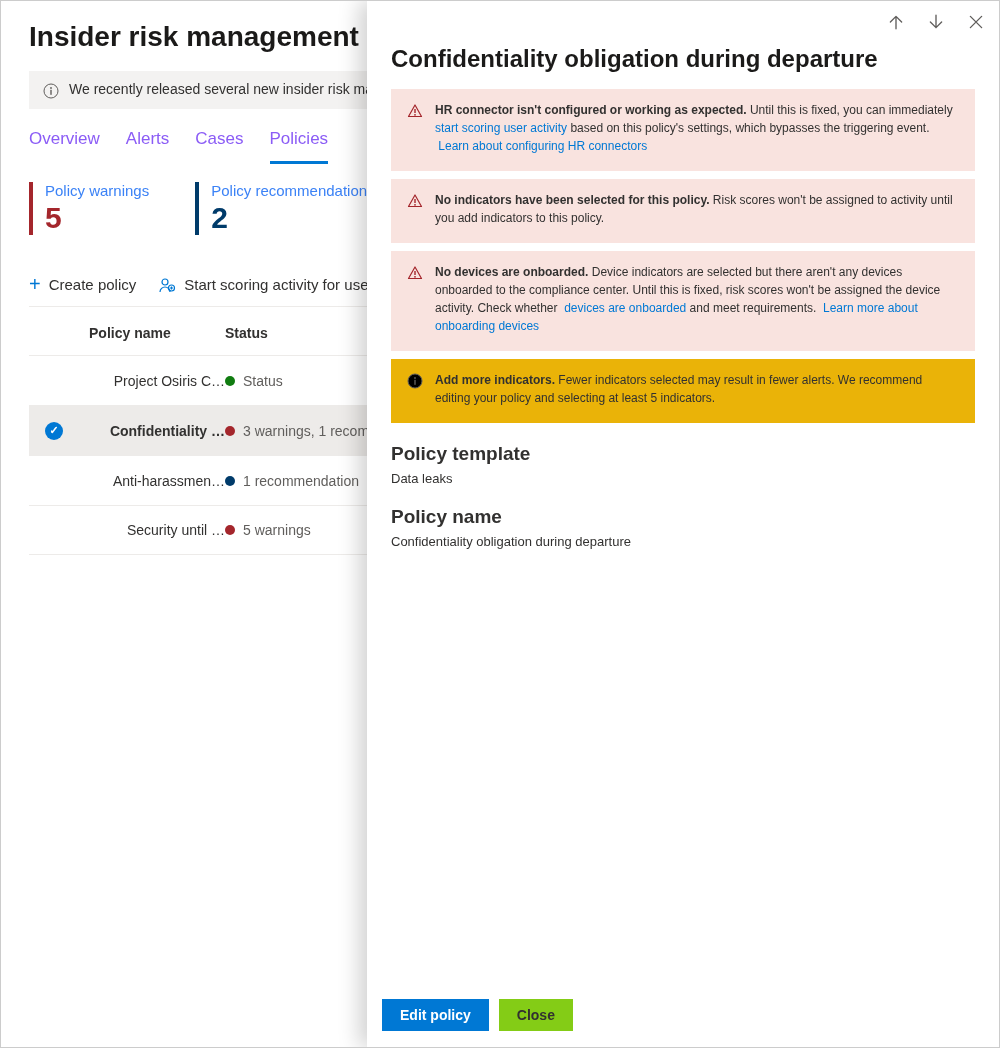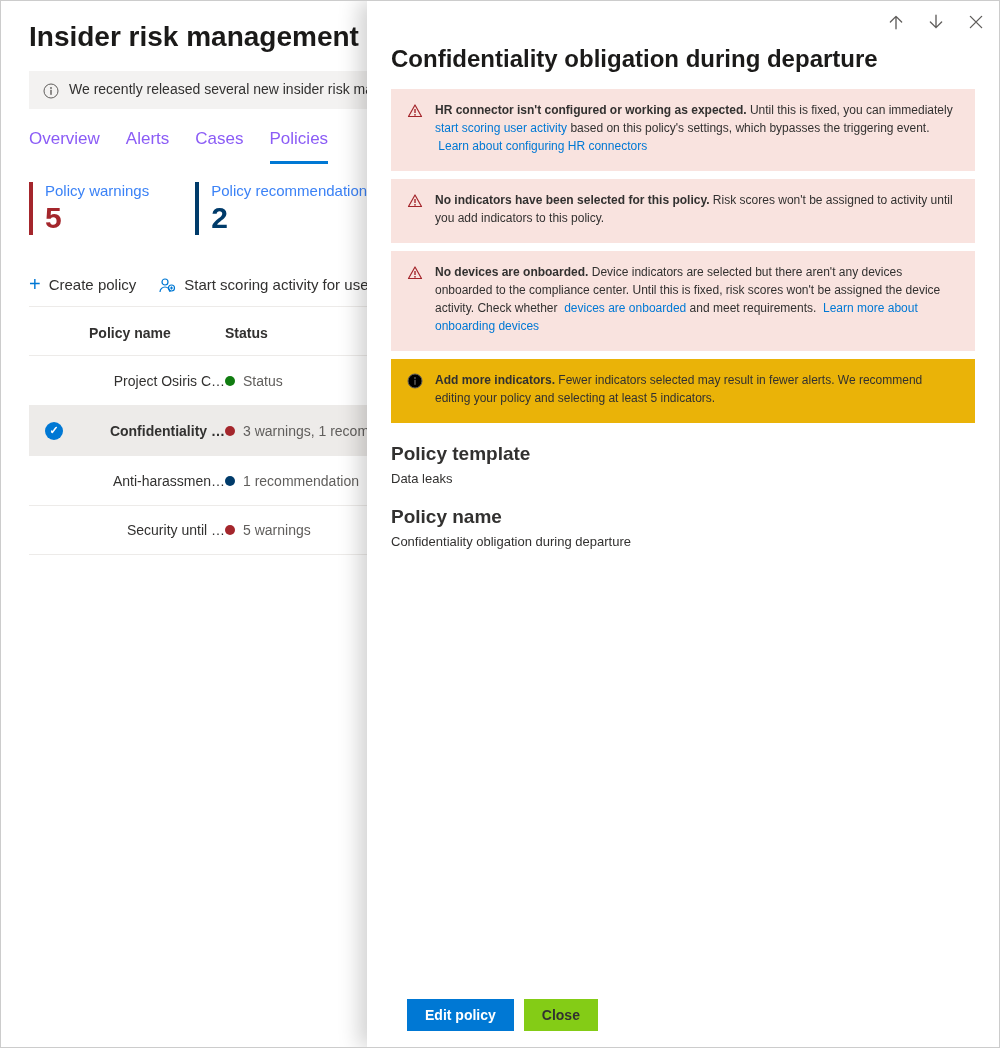--- a/index.html
+++ b/index.html
@@ -77,21 +77,21 @@
     font-size:12px; line-height:1.5;
   }
   .alert.warn{ background:#f9e3df;}
   .alert.info{ background:#eab308;}
   .alert-icon{flex-shrink:0; margin-top:2px;}
   .alert strong{font-weight:600;}
   .section{ margin-top:20px;}
   .sec-label{font-weight:600; font-size:19px; margin-bottom:6px;}
   .sec-value{font-size:13px; color:#323130;}
   .panel-footer{
-    display:flex; gap:10px; padding:14px 24px 16px 40px;
+    display:flex; gap:10px; padding:14px 24px 16px 15px;
   }
   .btn{ padding:8px 18px; font-size:14px; border:none; cursor:pointer; font-family:inherit;}
   .btn-primary{ background:#0078d4; color:#fff; font-weight:600;}
   .btn-default{ background:#84cc16; color:#323130; font-weight:600;}
   svg{display:block;}
 </style>
 </head>
 <body>
 
 <div class="main-page">

